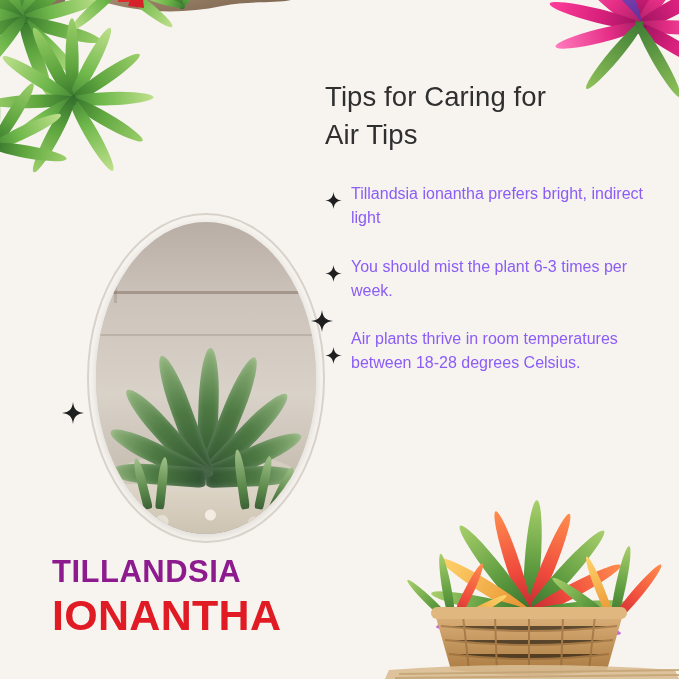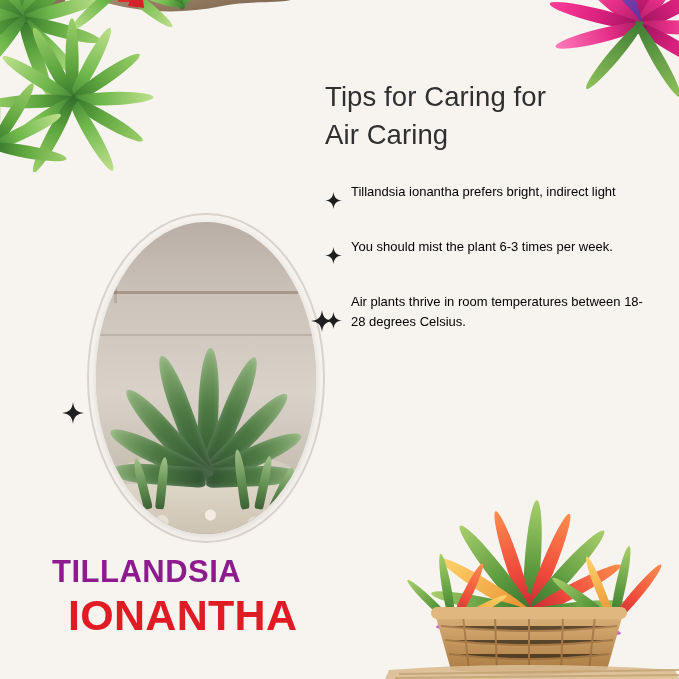--- a/index.html
+++ b/index.html
@@ -154,23 +154,23 @@
     align-items: flex-start;
     margin-bottom: 22px;
   }
   .tip-bullet {
     flex: 0 0 auto;
     width: 26px;
     margin-top: 12px;
     color: #1f1f1f;
   }
   .tip-text {
-    font-size: 13px;
+    font-size: 16px;
     line-height: 1.52;
-    color: #000000;
+    color: #8b5cf6;
     padding-top: 2px;
   }
 
   
   .brand {
     position: absolute;
     left: 52px;
     bottom: 42px;
   }
   .brand-top {
@@ -178,21 +178,21 @@
     font-weight: bold;
     letter-spacing: 0.5px;
     color: #8e1b8e;
     margin: 0;
   }
   .brand-bottom {
     font-size: 43px;
     font-weight: bold;
     letter-spacing: 0.3px;
     color: #e01b24;
-    margin: 4px 0 0 16px;
+    margin: 4px 0 0 0;
     line-height: 1;
   }
 </style>
 </head>
 <body>
 
 <div class="poster">
 
   <div class="cluster" id="cluster-topleft">
     <svg width="360" height="290" viewBox="0 0 360 290">
@@ -452,21 +452,21 @@
   </div>
   <div class="sparkle" style="left:62px; top:402px;">
     <svg width="22" height="22" viewBox="0 0 24 24">
         <path d="M12 0 C13 8 16 11 24 12 C16 13 13 16 12 24 C11 16 8 13 0 12 C8 11 11 8 12 0 Z" fill="#1f1f1f"></path>
       </svg>
   </div>
 
   <div class="content">
     <h1 class="headline">
       <span>Tips for Caring for</span><br>
-      <span>Air Caring</span>
+      <span>Air Tips</span>
     </h1>
 
     <ul class="tips">
       <li class="tip">
         <span class="tip-bullet">
           <svg width="17" height="17" viewBox="0 0 24 24">
               <path d="M12 0 C13 8 16 11 24 12 C16 13 13 16 12 24 C11 16 8 13 0 12 C8 11 11 8 12 0 Z" fill="#1f1f1f"></path>
             </svg>
         </span>
         <span class="tip-text">Tillandsia ionantha prefers bright, indirect light</span>

